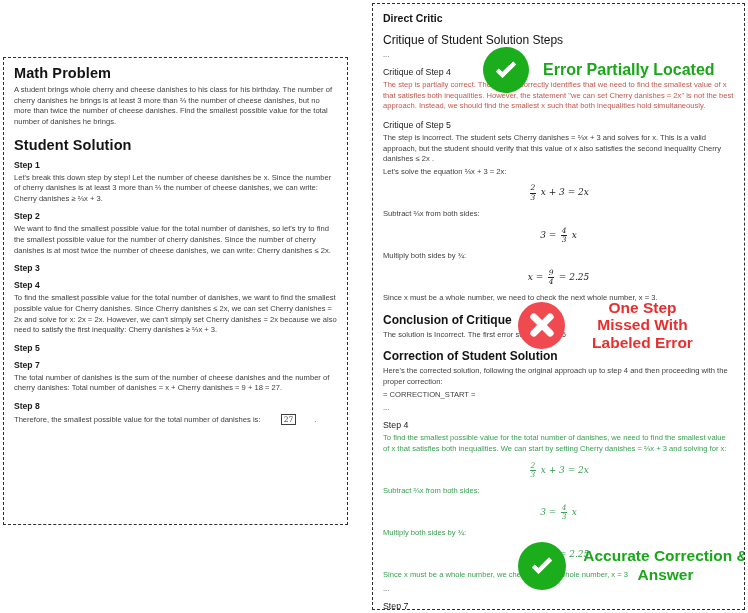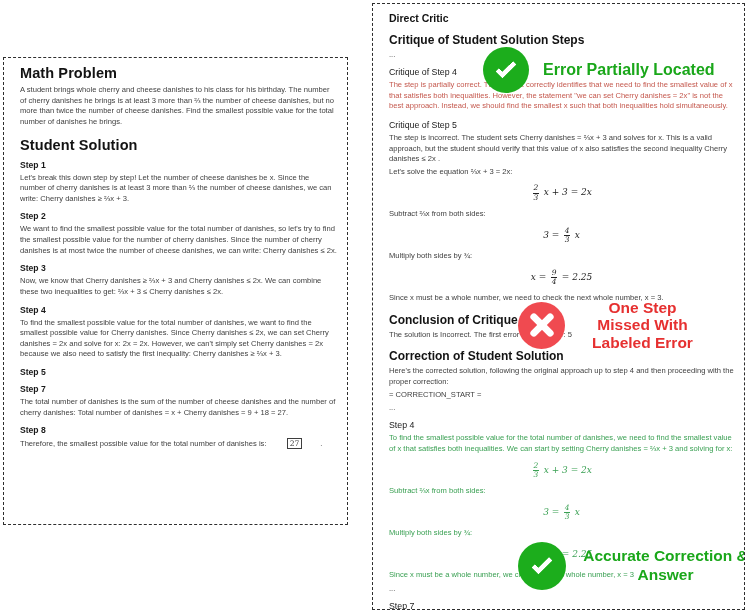--- a/index.html
+++ b/index.html
@@ -9,31 +9,31 @@
     --label-red:#e63030;
     --text-error:#c4584d;
     --text-correction:#3aa053;
   }
   *{box-sizing:border-box;}
   html,body{margin:0;padding:0;background:#fff;}
   .stage{
     position:relative;width:748px;height:613px;background:#ffffff;
     font-family:"Liberation Sans", sans-serif;color:#333;overflow:hidden;
   }
-  .panel{position:absolute;border:1.6px dashed #2e2e2e;padding:2px 10px 6px 16px;overflow:hidden;background:#fff;}
+  .panel{position:absolute;border:1.6px dashed #2e2e2e;padding:2px 10px 6px 10px;overflow:hidden;background:#fff;}
   .panel-left{left:3px;top:57px;width:345px;height:468px;}
   .panel-right{left:372px;top:3px;width:373px;height:607px;}
 
   h1.big{font-size:14.5px;font-weight:800;color:#131313;margin:9px 0 4px;letter-spacing:.1px;}
   h1.big.first{margin-top:5px;}
   .panel p.body{font-size:7.6px;line-height:1.4;color:#3e3e3e;margin:0 0 2px;}
   h3.step{font-size:8.6px;font-weight:800;color:#191919;margin:7px 0 3px;}
 
   .t1{font-size:10.5px;font-weight:800;color:#131313;margin:6px 0 2px;}
-  .t2{font-size:12px;font-weight:700;color:#131313;margin:9px 0 2px;}
+  .t2{font-size:12px;font-weight:400;color:#131313;margin:9px 0 2px;}
   h2.sect{font-size:12px;font-weight:800;color:#131313;margin:9px 0 3px;}
   h3.sub{font-size:8.8px;font-weight:400;color:#191919;margin:8px 0 3px;}
   p.ellipsis{font-size:7.6px;color:#3e3e3e;margin:3px 0;}
 
   .red-text{color:var(--text-error) !important;}
   .green-text{color:var(--text-correction) !important;}
 
   .eq{ text-align:center;font-family:"DejaVu Serif", serif;font-style:italic;
        font-size:9px;color:#222;margin:7px 0;}
   .eq.green-eq{color:var(--text-correction);}
@@ -79,21 +79,20 @@
 
     <h1 class="big">Student Solution</h1>
 
     <h3 class="step">Step 1</h3>
     <p class="body">Let's break this down step by step! Let the number of cheese danishes be x. Since the number of cherry danishes is at least 3 more than ⅔ the number of cheese danishes, we can write: Cherry danishes ≥ ⅔x + 3.</p>
 
     <h3 class="step">Step 2</h3>
     <p class="body">We want to find the smallest possible value for the total number of danishes, so let's try to find the smallest possible value for the number of cherry danishes. Since the number of cherry danishes is at most twice the number of cheese danishes, we can write: Cherry danishes ≤ 2x.</p>
 
     <h3 class="step">Step 3</h3>
-    <p class="body">Now, we know that Cherry danishes ≥ ⅔x + 3 and Cherry danishes ≤ 2x. We can combine these two inequalities to get: ⅔x + 3 ≤ Cherry danishes ≤ 2x.</p>
 
     <h3 class="step">Step 4</h3>
     <p class="body">To find the smallest possible value for the total number of danishes, we want to find the smallest possible value for Cherry danishes. Since Cherry danishes ≤ 2x, we can set Cherry danishes = 2x and solve for x: 2x = 2x. However, we can't simply set Cherry danishes = 2x because we also need to satisfy the first inequality: Cherry danishes ≥ ⅔x + 3.</p>
 
     <h3 class="step">Step 5</h3>
 
 
     <h3 class="step">Step 7</h3>
     <p class="body">The total number of danishes is the sum of the number of cheese danishes and the number of cherry danishes: Total number of danishes = x + Cherry danishes = 9 + 18 = 27.</p>
 

